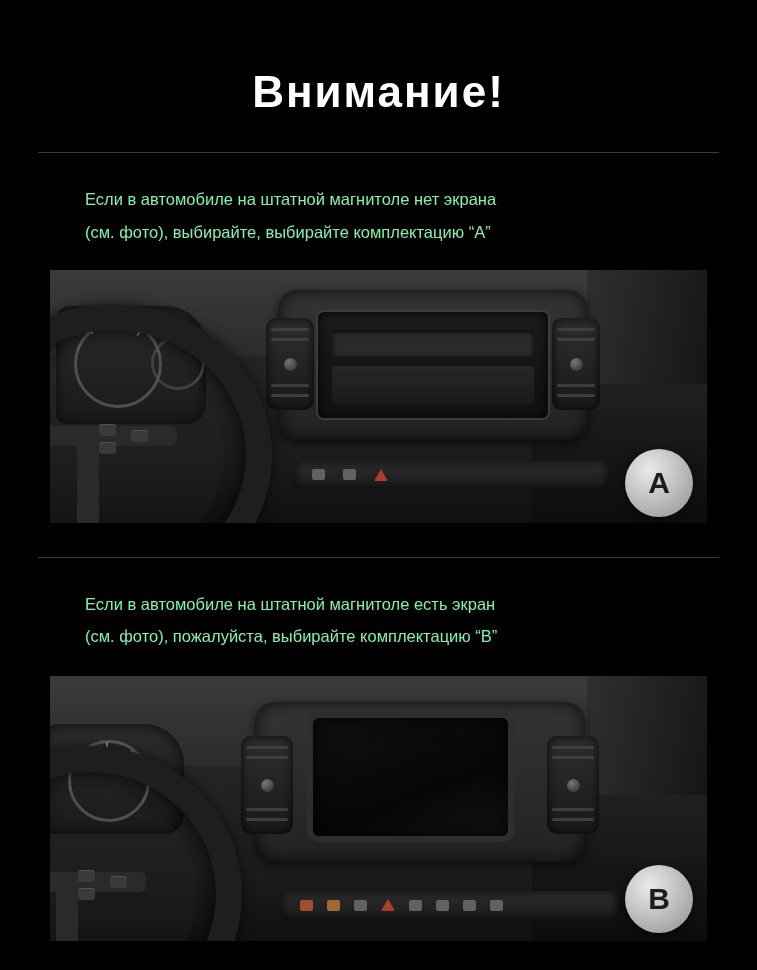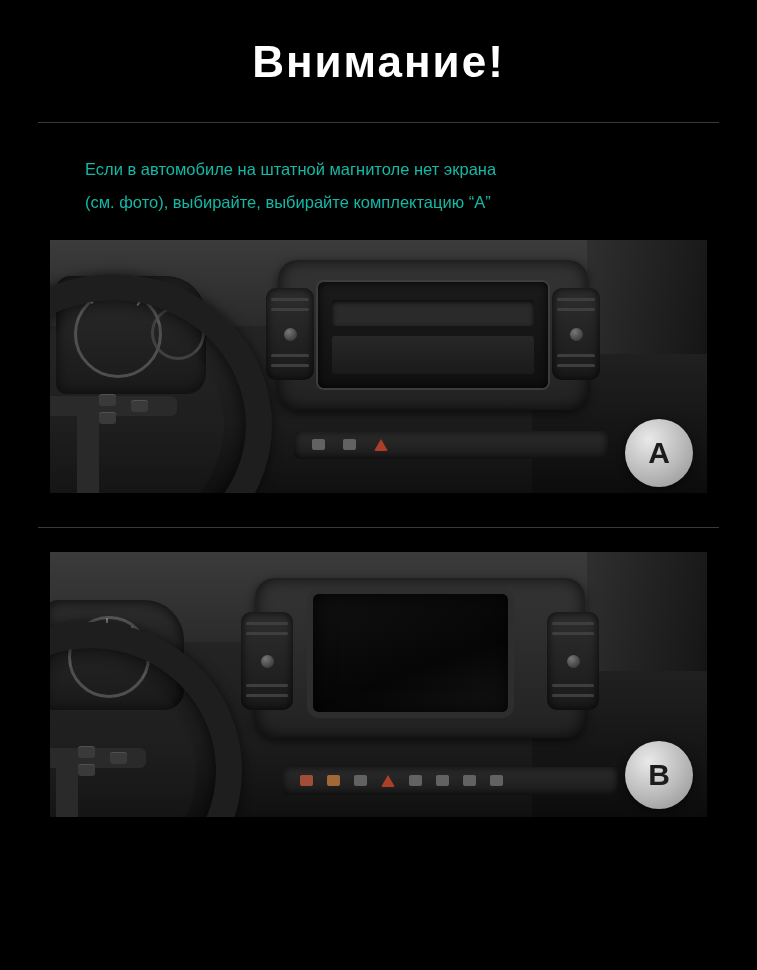--- a/index.html
+++ b/index.html
@@ -21,33 +21,33 @@
     background: #000000;
     position: relative;
     box-sizing: border-box;
   }
   .title {
     text-align: center;
     font-size: 44px;
     font-weight: bold;
     letter-spacing: 2px;
     color: #ffffff;
-    padding-top: 38px;
+    padding-top: 68px;
     line-height: 1.1;
   }
   .divider {
     height: 1px;
     background: #3a3a3a;
     margin: 36px 38px 0 38px;
   }
   .note {
     margin: 30px 50px 0 85px;
     font-size: 16.5px;
     line-height: 1.95;
-    color: #14b8a6;
+    color: #86efac;
     font-weight: 400;
   }
   .photo-wrap {
     position: relative;
     margin: 22px 50px 0 50px;
     height: 253px;
     overflow: hidden;
     background: #0b0b0b;
   }
   .photo-wrap.second {
@@ -284,20 +284,24 @@
         <div class="btn-ico"></div>
         <div class="btn-ico"></div>
         <div class="btn-ico hazard"></div>
       </div>
     </div>
     <div class="badge">A</div>
   </div>
 
   <div class="divider" style="margin-top:34px;"></div>
 
+  <div class="note">
+    <div>Если в автомобиле на штатной магнитоле есть экран</div>
+    <div>(см. фото), пожалуйста, выбирайте комплектацию “B”</div>
+  </div>
 
   <div class="photo-wrap second">
     <div class="dash">
       <div class="top-shade"></div>
       <div class="lower-shade"></div>
       <div class="pillar"></div>
       <div class="door-panel"></div>
 
       <div class="cluster" style="left:-6px; top:48px; width:140px; height:110px;">
         <div class="gauge" style="left:24px; top:16px; width:76px; height:76px;"></div>

